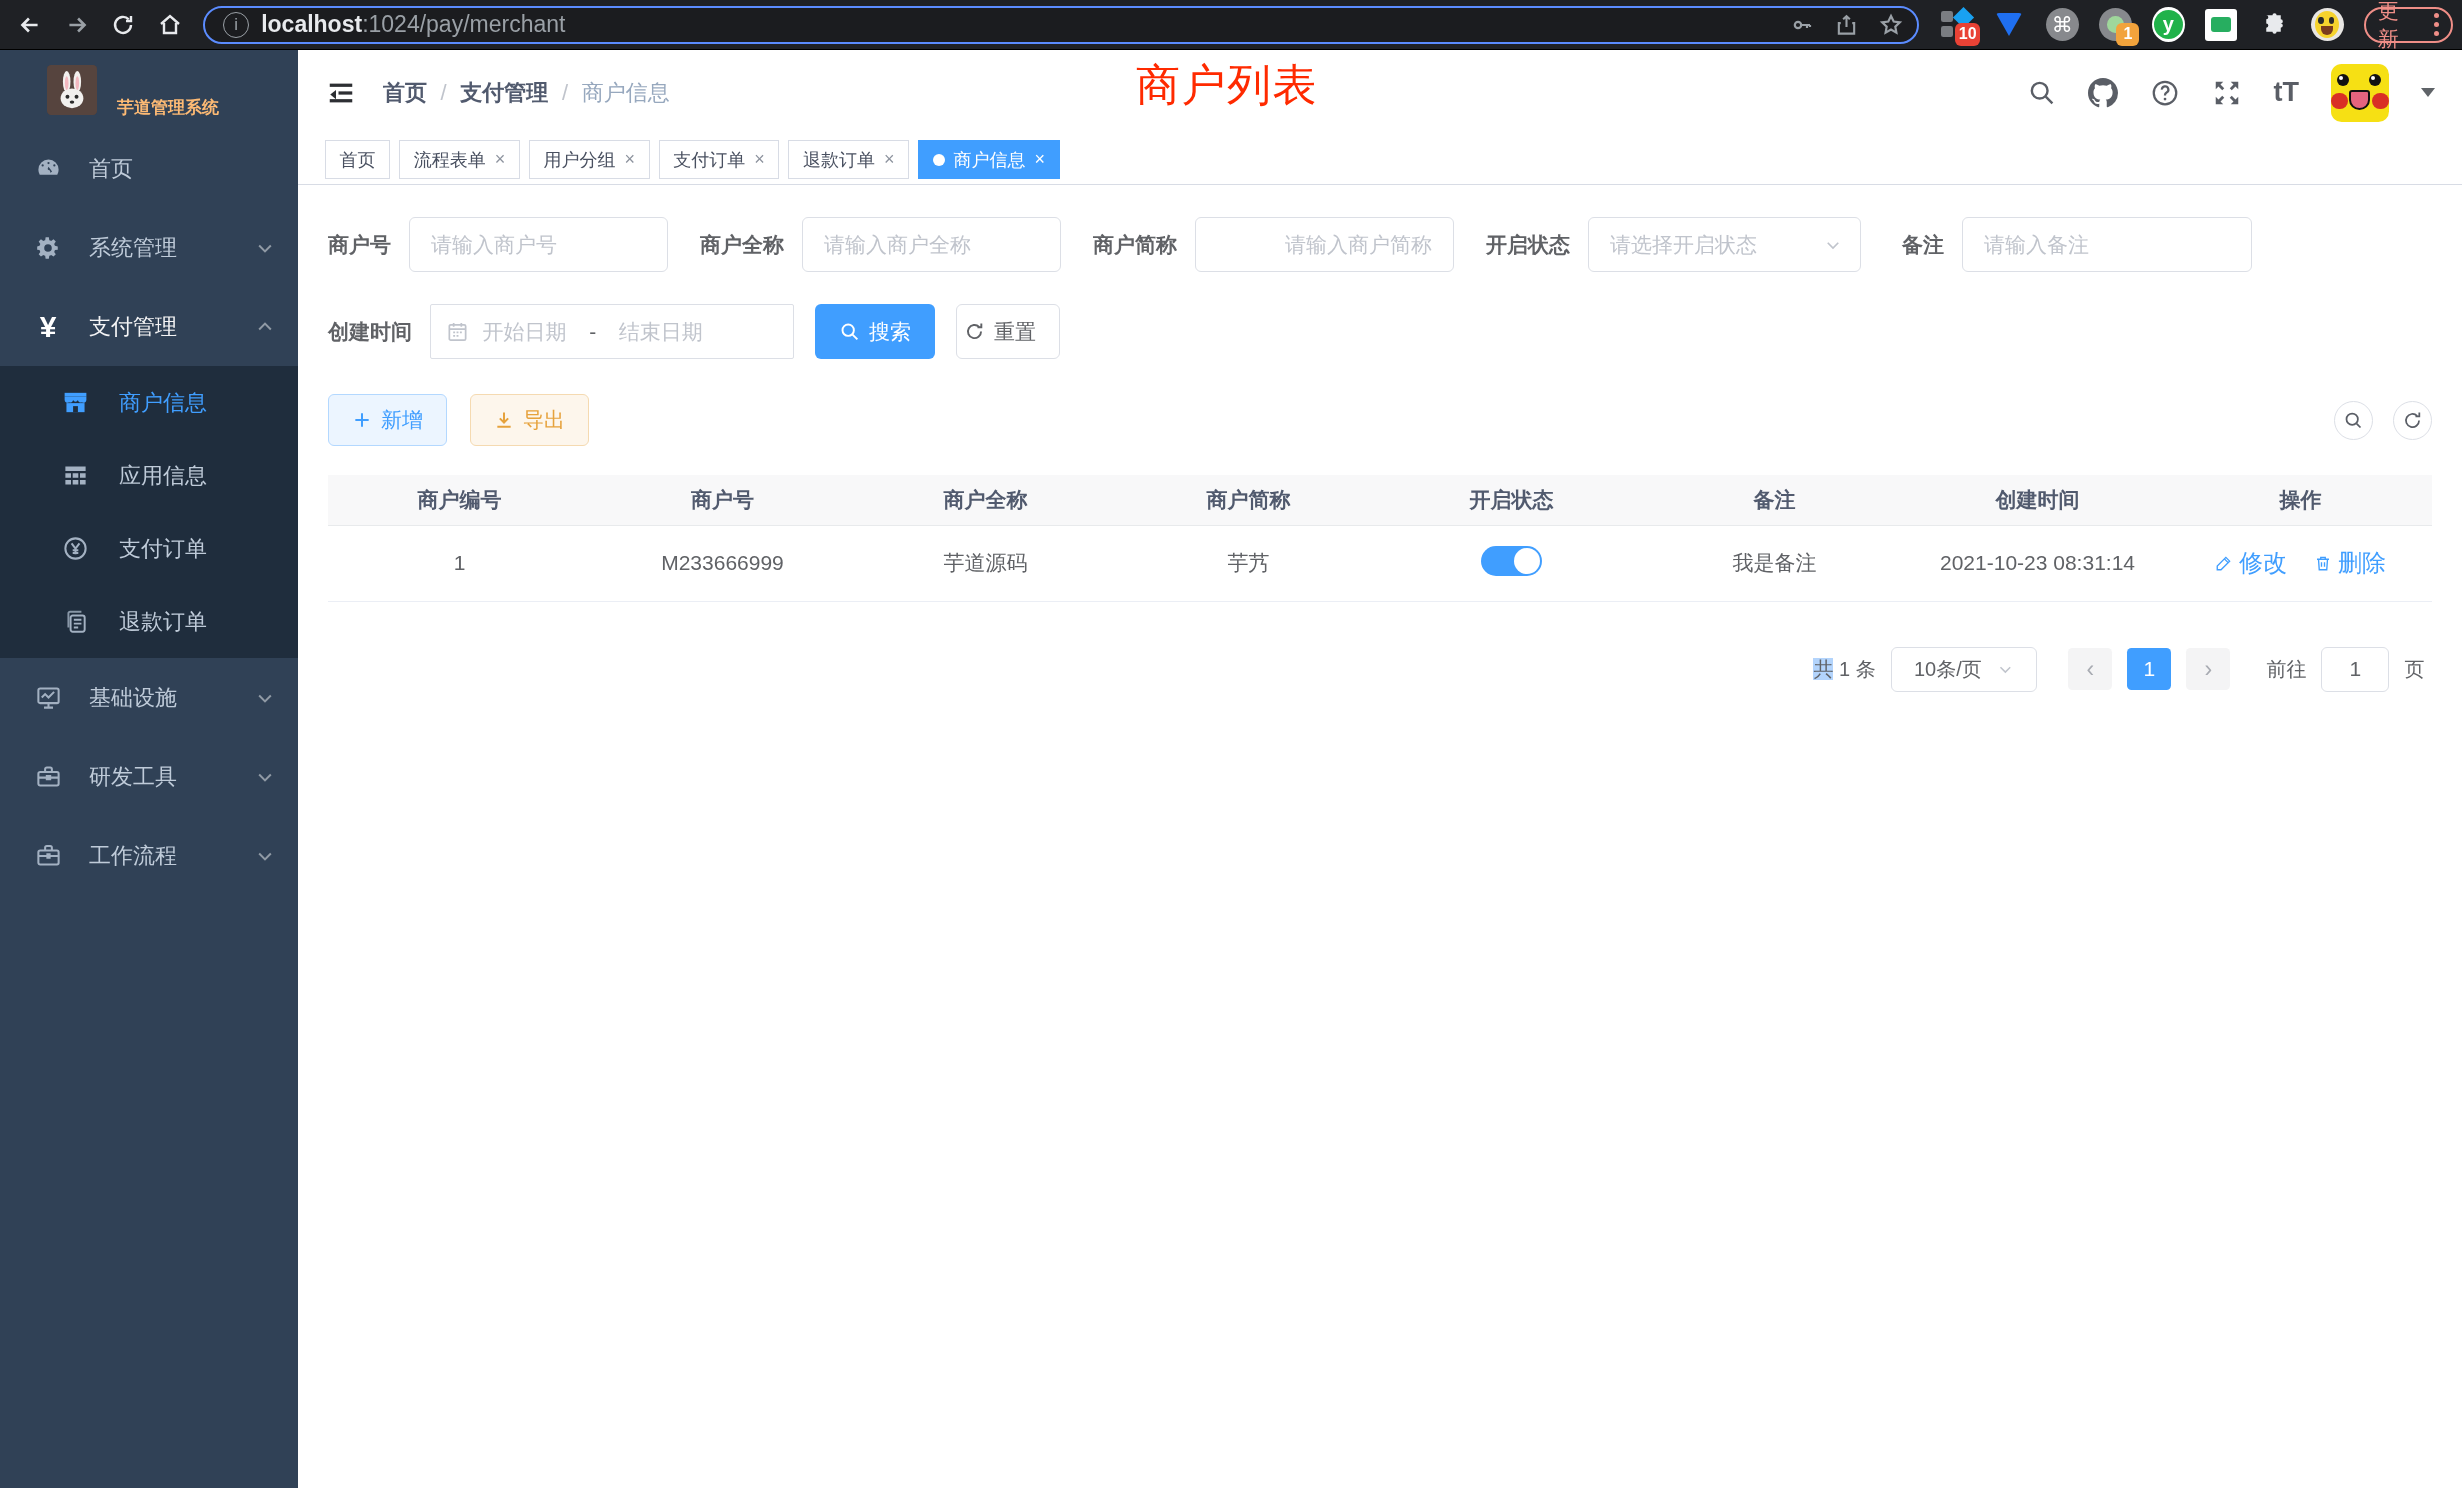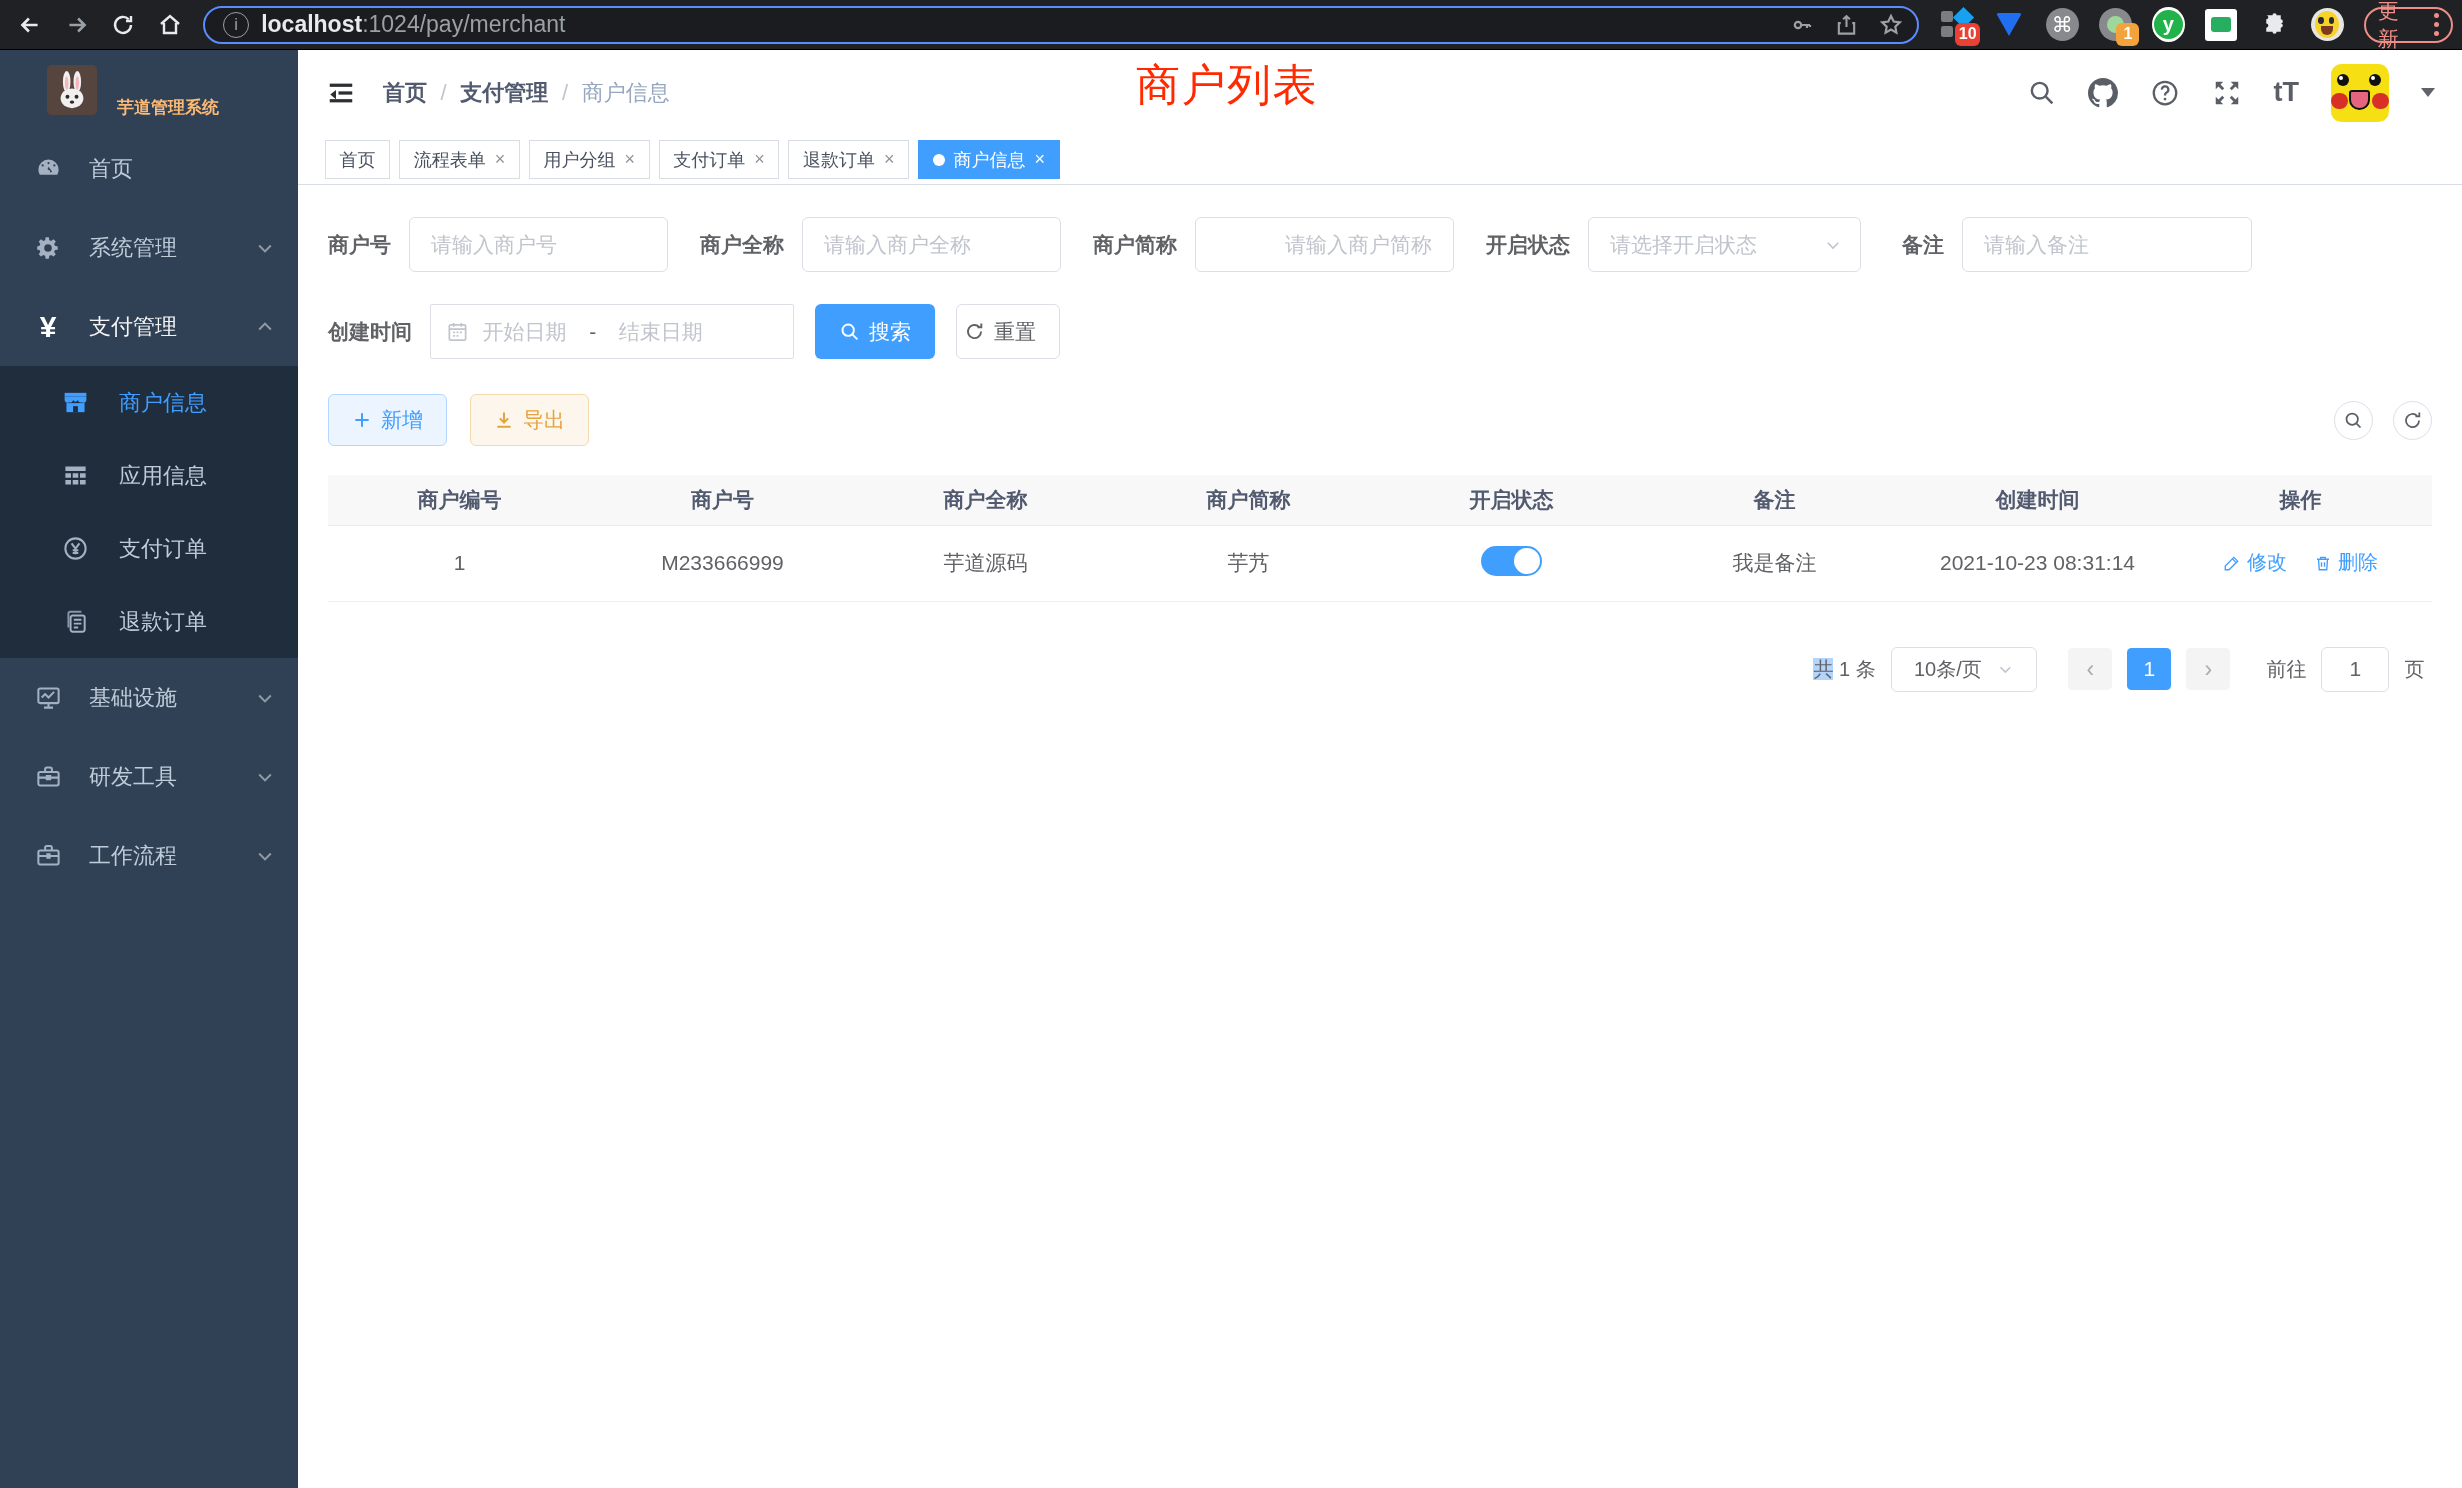--- a/index.html
+++ b/index.html
@@ -113,21 +113,21 @@
   .btn-export { background:#fdf6ec; border-color:#f5dab1; color:#e6a23c; height:52px; }
   .circle-btn { width:39px; height:39px; border-radius:50%; border:1.5px solid #dcdfe6; background:#fff;
     display:flex; align-items:center; justify-content:center; color:#5a5e66; cursor:pointer; }
 
   .tbl { width:100%; margin-top:29px; border-collapse:collapse; table-layout:fixed; }
   .tbl th { background:#f8f8f9; height:50px; font-size:21px; color:#515a6e; font-weight:700;
     border-bottom:1.5px solid #e8eaec; text-align:center; }
   .tbl td { height:76px; font-size:21px; color:#606266; text-align:center; border-bottom:1.5px solid #ebeef5; }
   .switch { width:61px; height:30px; border-radius:16.7px; background:#409eff; display:inline-block; position:relative; cursor:pointer; }
   .switch .knob { position:absolute; right:2.3px; top:2.3px; width:26px; height:26px; border-radius:50%; background:#fff; }
-  .op-link { color:#409eff; font-size:20px; display:inline-flex; align-items:center; gap:6px; cursor:pointer; }
+  .op-link { color:#409eff; font-size:24px; display:inline-flex; align-items:center; gap:6px; cursor:pointer; }
   .op-link + .op-link { margin-left:21px; }
 
   .pager { margin-top:45px; display:flex; align-items:center; justify-content:flex-end; gap:15px;
     font-size:20px; color:#606266; padding-right:7.6px; }
   .hl { background:#b3d4fc; }
   .psel { width:146px; height:45px; border:1.5px solid #dcdfe6; border-radius:6px; display:flex; align-items:center;
     justify-content:center; gap:15px; color:#606266; cursor:pointer; }
   .pbtn { width:44px; height:42px; border-radius:4.5px; background:#f4f4f5; display:flex; align-items:center;
     justify-content:center; color:#a8abb2; font-size:23px; cursor:pointer; }
   .pcur { width:44px; height:42px; border-radius:4.5px; background:#409eff; color:#fff; font-size:21px;

